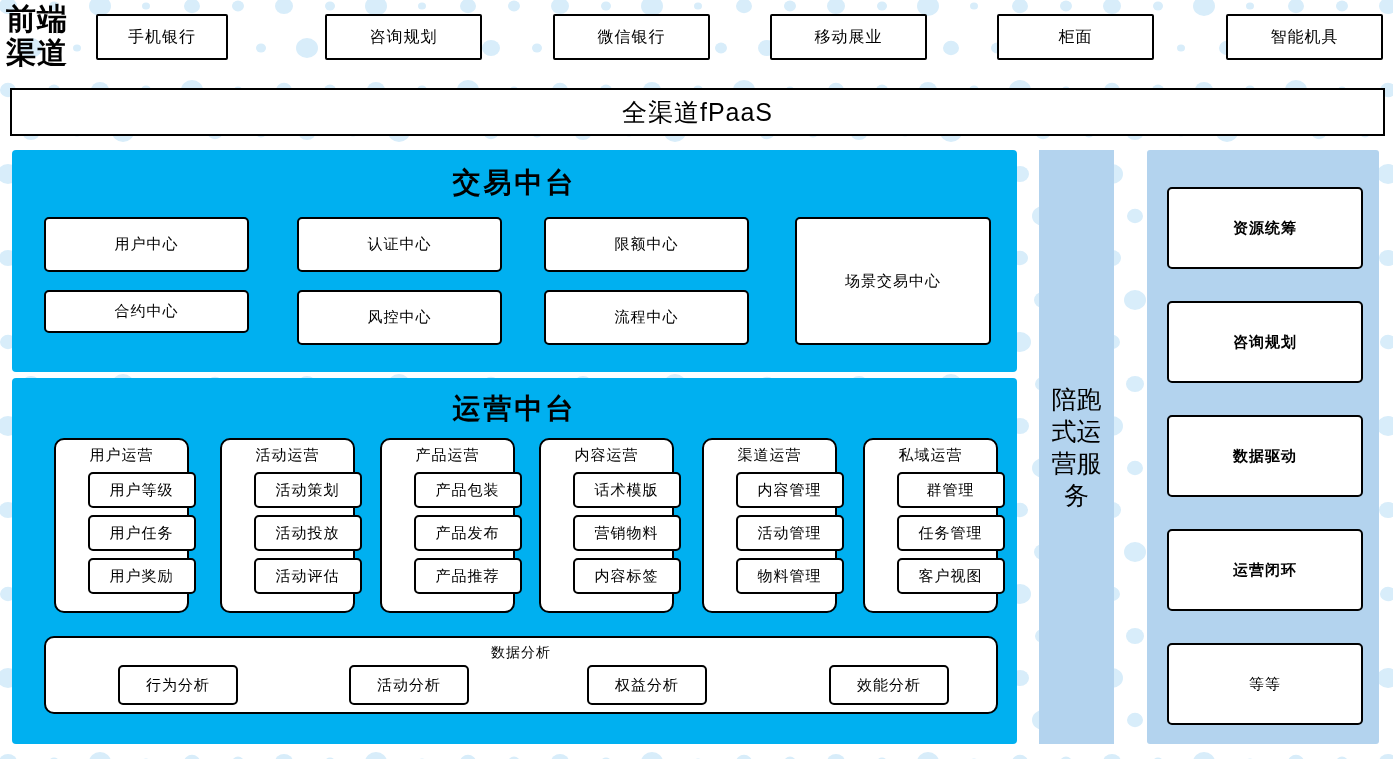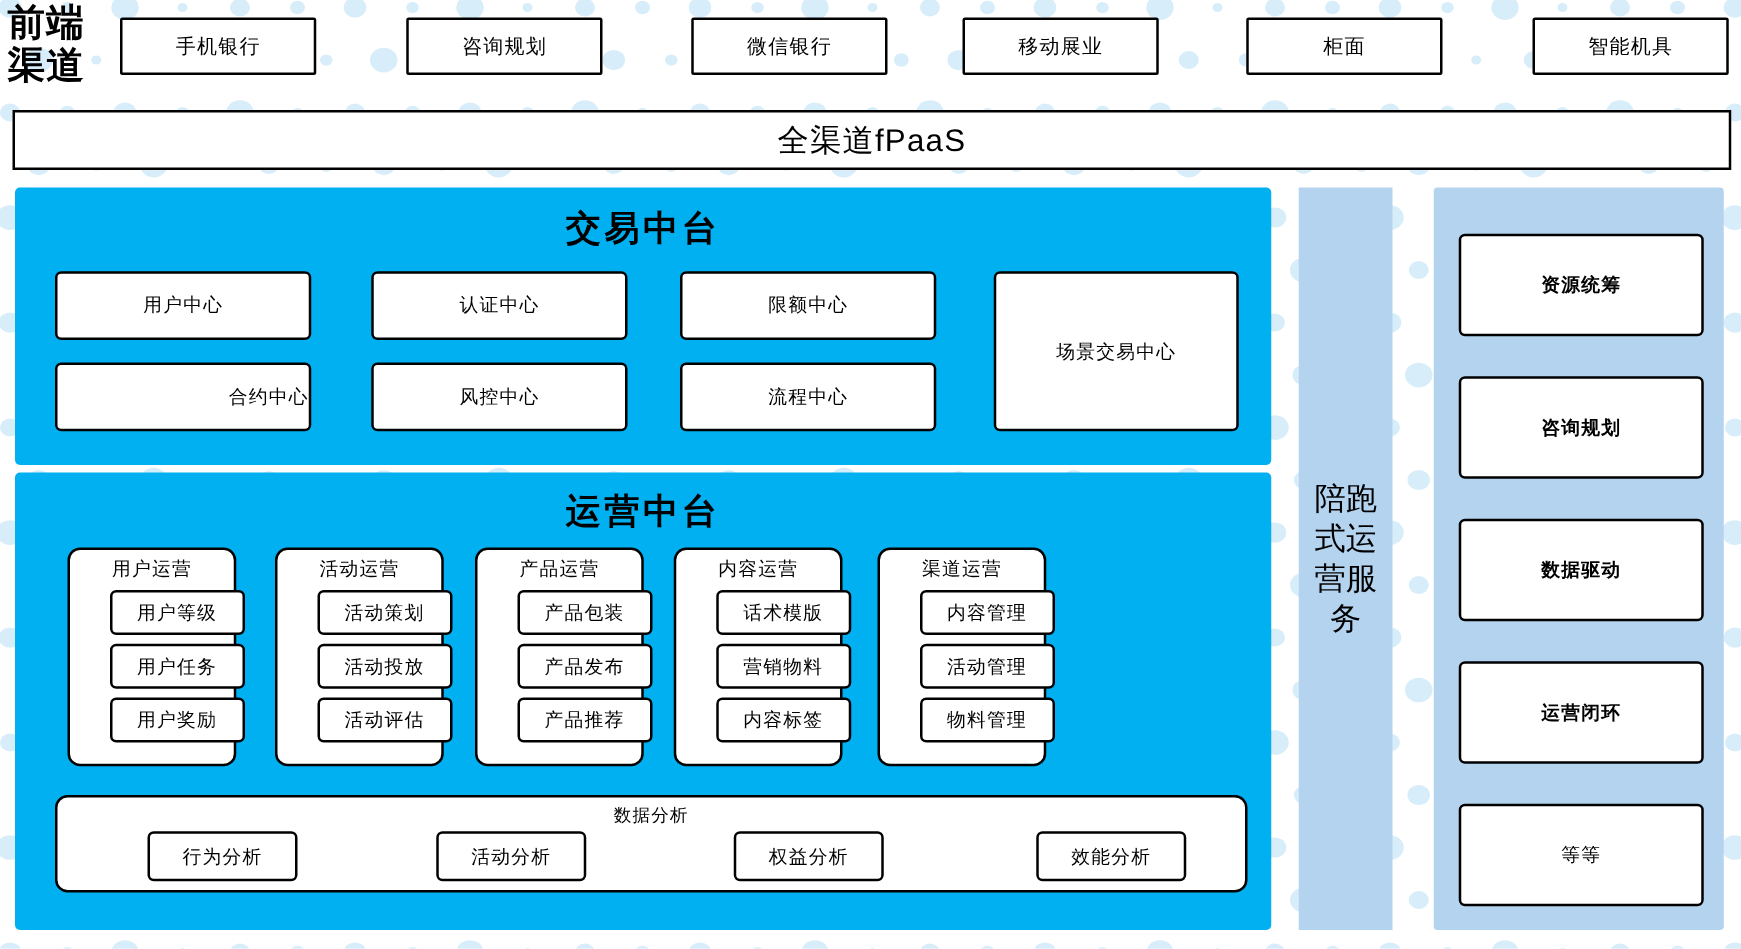--- a/index.html
+++ b/index.html
@@ -837,21 +837,21 @@
     <ellipse cx="1457" cy="804" rx="4" ry="3.6" fill="#d8edfa"></ellipse>
   </svg>
 
 <div id="page-root">
 
   <div class="abs" id="channel-label">
     <div>前端</div>
     <div>渠道</div>
   </div>
 
-  <div class="abs channel-box" style="left:96px;  top:14px; width:157px;">
+  <div class="abs channel-box" style="left:96px;  top:14px; width:132px;">
     <span>手机银行</span>
   </div>
   <div class="abs channel-box" style="left:325px; top:14px; width:157px;">
     <span>咨询规划</span>
   </div>
   <div class="abs channel-box" style="left:553px; top:14px; width:157px;">
     <span>微信银行</span>
   </div>
   <div class="abs channel-box" style="left:770px; top:14px; width:157px;">
     <span>移动展业</span>
@@ -873,21 +873,21 @@
     <div class="abs trade-card" style="left:32px; top:67px; width:205px; height:55px;">
       <span>用户中心</span>
     </div>
     <div class="abs trade-card" style="left:285px; top:67px; width:205px; height:55px;">
       <span>认证中心</span>
     </div>
     <div class="abs trade-card" style="left:532px; top:67px; width:205px; height:55px;">
       <span>限额中心</span>
     </div>
 
-    <div class="abs trade-card" style="left:32px; top:140px; width:205px; height:55px;justify-content:flex-end;">
+    <div class="abs trade-card" style="left:32px; top:140px; width:205px; height:43px;">
       <span>合约中心</span>
     </div>
     <div class="abs trade-card" style="left:285px; top:140px; width:205px; height:55px;">
       <span>风控中心</span>
     </div>
     <div class="abs trade-card" style="left:532px; top:140px; width:205px; height:55px;">
       <span>流程中心</span>
     </div>
 
     <div class="abs trade-card" style="left:783px; top:67px; width:196px; height:128px;">
@@ -926,20 +926,26 @@
       <div class="op-item" style="width:104px;height:32px;">内容标签</div>
     </div>
 
     <div class="abs op-col" style="left:690px; top:60px; width:135px; height:175px;">
       <div class="op-col-title">渠道运营</div>
       <div class="op-item" style="width:104px;height:32px;">内容管理</div>
       <div class="op-item" style="width:104px;height:32px;">活动管理</div>
       <div class="op-item" style="width:104px;height:32px;">物料管理</div>
     </div>
 
+    <div class="abs op-col" style="left:851px; top:60px; width:135px; height:175px;">
+      <div class="op-col-title">私域运营</div>
+      <div class="op-item" style="width:104px;height:32px;">群管理</div>
+      <div class="op-item" style="width:104px;height:32px;">任务管理</div>
+      <div class="op-item" style="width:104px;height:32px;">客户视图</div>
+    </div>
 
     <div class="abs" id="data-analysis" style="left:32px; top:258px; width:954px; height:78px;">
       <div id="data-analysis-title">数据分析</div>
       <div class="da-item" style="left:72px; top:27px; width:116px;">行为分析</div>
       <div class="da-item" style="left:303px; top:27px; width:116px;">活动分析</div>
       <div class="da-item" style="left:541px; top:27px; width:116px;">权益分析</div>
       <div class="da-item" style="left:783px; top:27px; width:116px;">效能分析</div>
     </div>
   </div>
 

